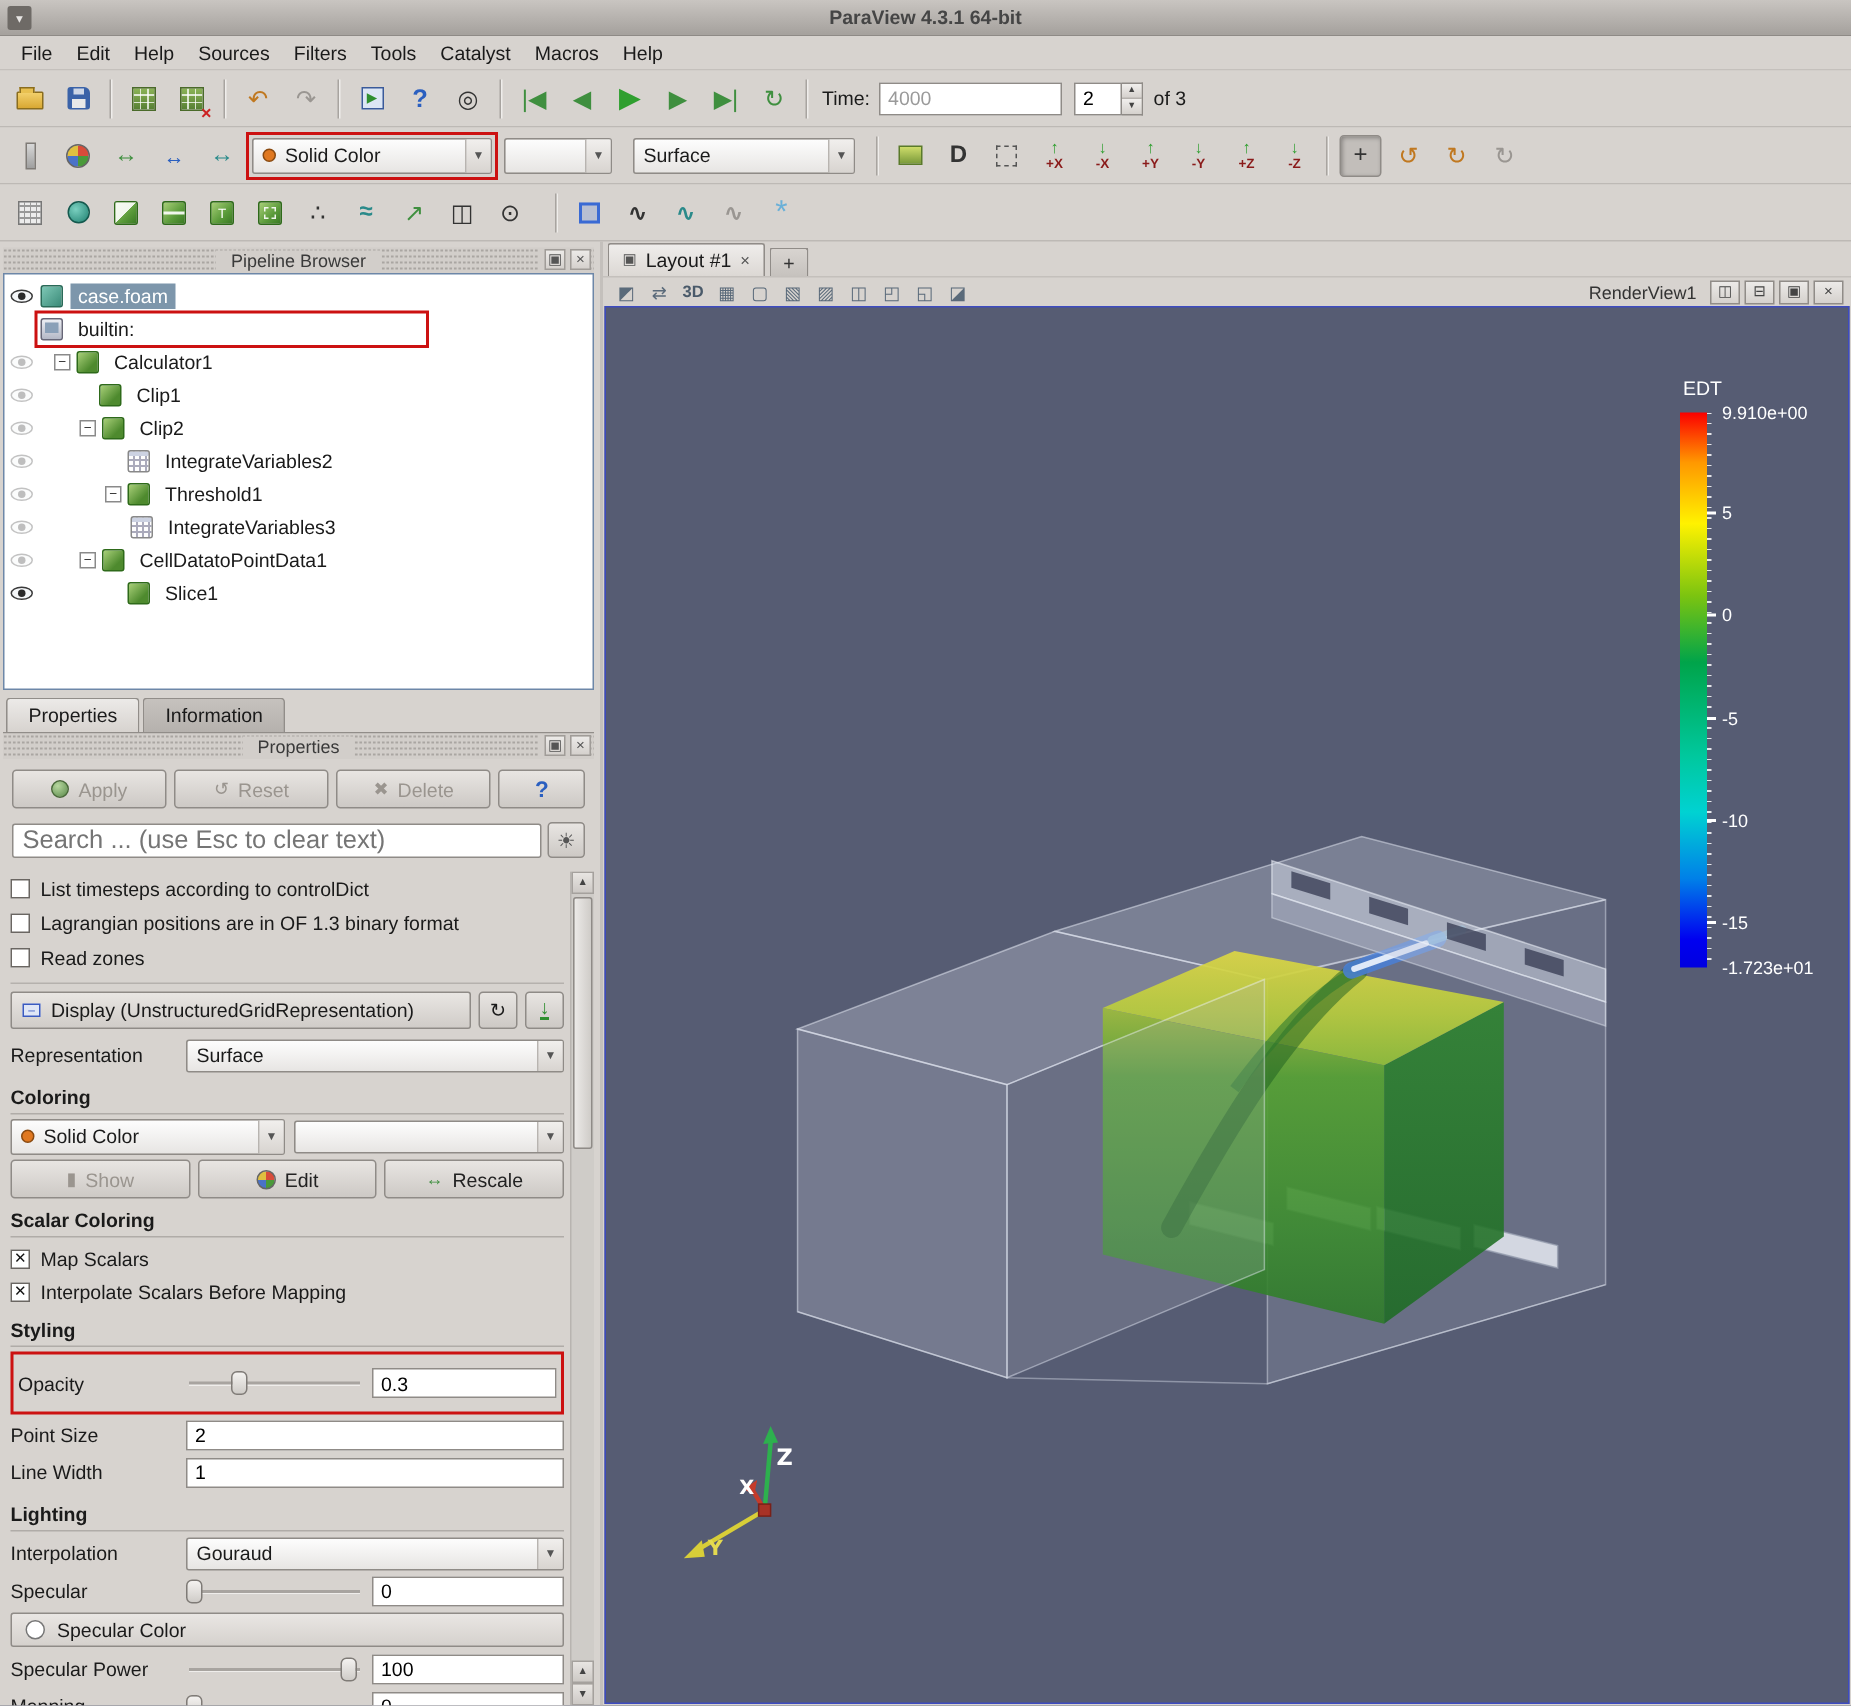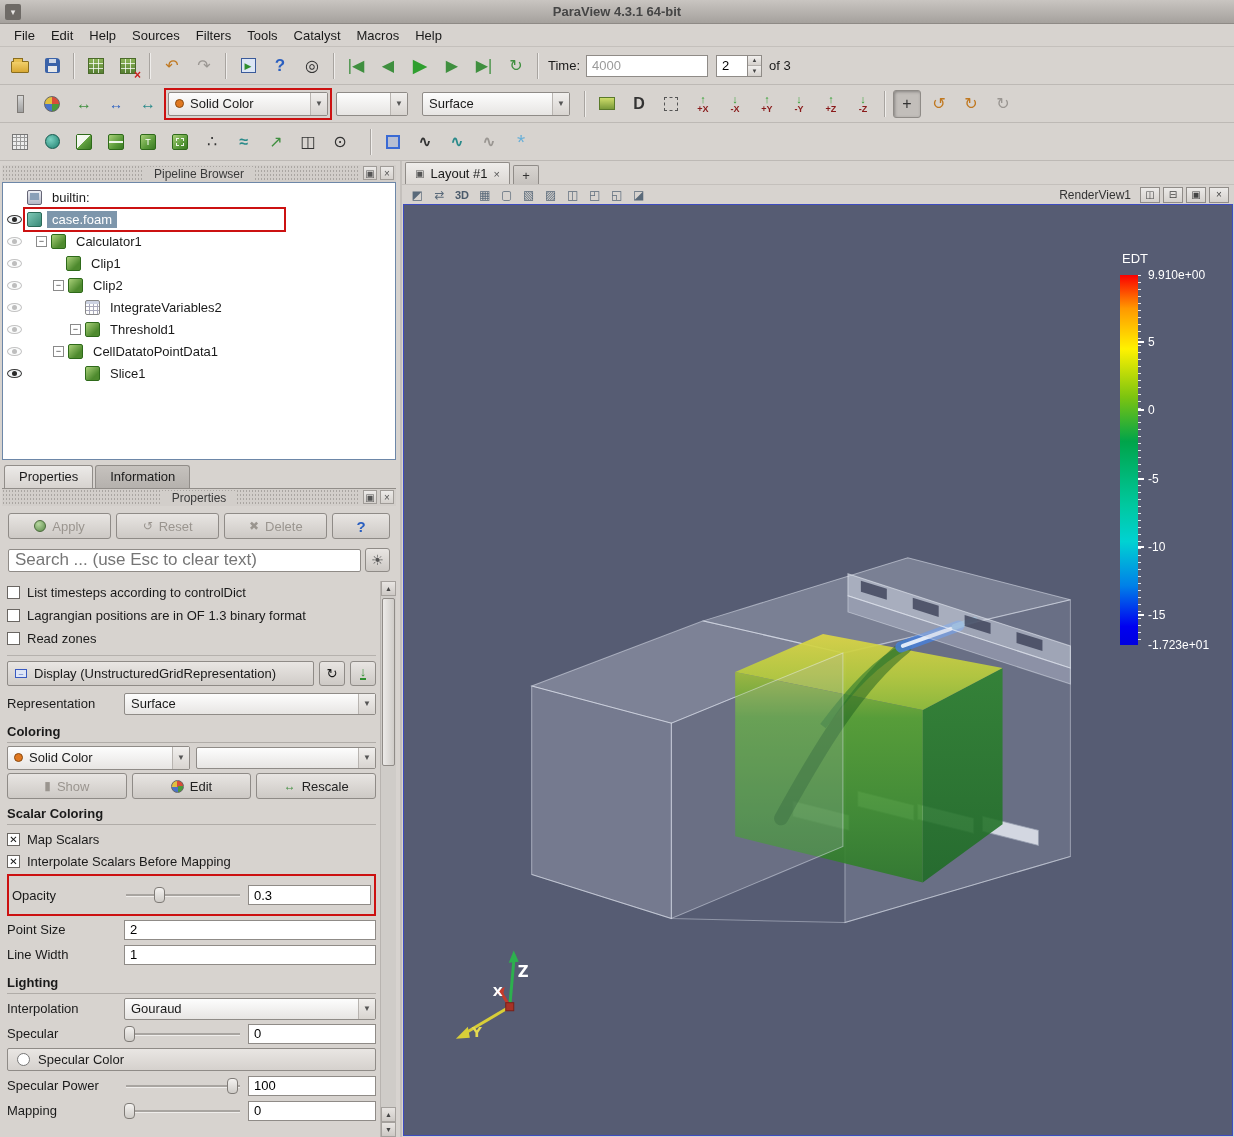--- a/index.html
+++ b/index.html
@@ -378,36 +378,36 @@
         <div class="dock-header">
           <span class="dock-title">Pipeline Browser</span>
           <span class="dock-btns">
             <span class="dock-btn">▣</span>
             <span class="dock-btn">×</span>
           </span>
         </div>
         <div class="tree">
           <div class="tree-redbox"></div>
 
+          <div class="trow sel">
+            <span class="eyecol">
+                <span class="eye-shape"></span>
+              </span>
+            <span style="width:2px"></span>
+            <span class="ticon foam"></span>
+            <span class="tlabel">case.foam</span>
+          </div>
+
           <div class="trow">
             <span class="eyecol"></span>
             <span style="width:2px"></span>
             <span class="ticon server"></span>
             <span class="tlabel">builtin:</span>
           </div>
 
-          <div class="trow sel">
-            <span class="eyecol">
-                <span class="eye-shape"></span>
-              </span>
-            <span style="width:2px"></span>
-            <span class="ticon foam"></span>
-            <span class="tlabel">case.foam</span>
-          </div>
-
 
           <div class="trow eye-off">
             <span class="eyecol">
                 <span class="eye-shape"></span>
               </span>
             <span style="width:11px"></span>
             <span class="expander">−</span>
             <span class="ticon cube"></span>
             <span class="tlabel">Calculator1</span>
           </div>
@@ -443,20 +443,28 @@
           <div class="trow eye-off">
             <span class="eyecol">
                 <span class="eye-shape"></span>
               </span>
             <span style="width:45px"></span>
             <span class="expander">−</span>
             <span class="ticon cube"></span>
             <span class="tlabel">Threshold1</span>
           </div>
 
+          <div class="trow eye-off">
+            <span class="eyecol">
+                <span class="eye-shape"></span>
+              </span>
+            <span style="width:62px"></span>
+            <span class="ticon table"></span>
+            <span class="tlabel">IntegrateVariables3</span>
+          </div>
 
           <div class="trow eye-off">
             <span class="eyecol">
                 <span class="eye-shape"></span>
               </span>
             <span style="width:28px"></span>
             <span class="expander">−</span>
             <span class="ticon cube"></span>
             <span class="tlabel">CellDatatoPointData1</span>
           </div>
@@ -576,20 +584,21 @@
             <div class="ph">Scalar Coloring</div>
             <div class="chk-row" style="height:22px">
               <span class="chk">✕</span>
               <span>Map Scalars</span>
             </div>
             <div class="chk-row" style="height:22px">
               <span class="chk">✕</span>
               <span>Interpolate Scalars Before Mapping</span>
             </div>
 
+            <div class="ph">Styling</div>
             <div class="red-row">
               <span class="plabel">Opacity</span>
               <span class="slider">
                 <span class="track"></span>
                 <span class="thumb" style="left:calc(30% - 5px)"></span>
               </span>
               <input class="pfield" value="0.3" style="">
             </div>
             <div class="prow">
               <span class="plabel">Point Size</span>

